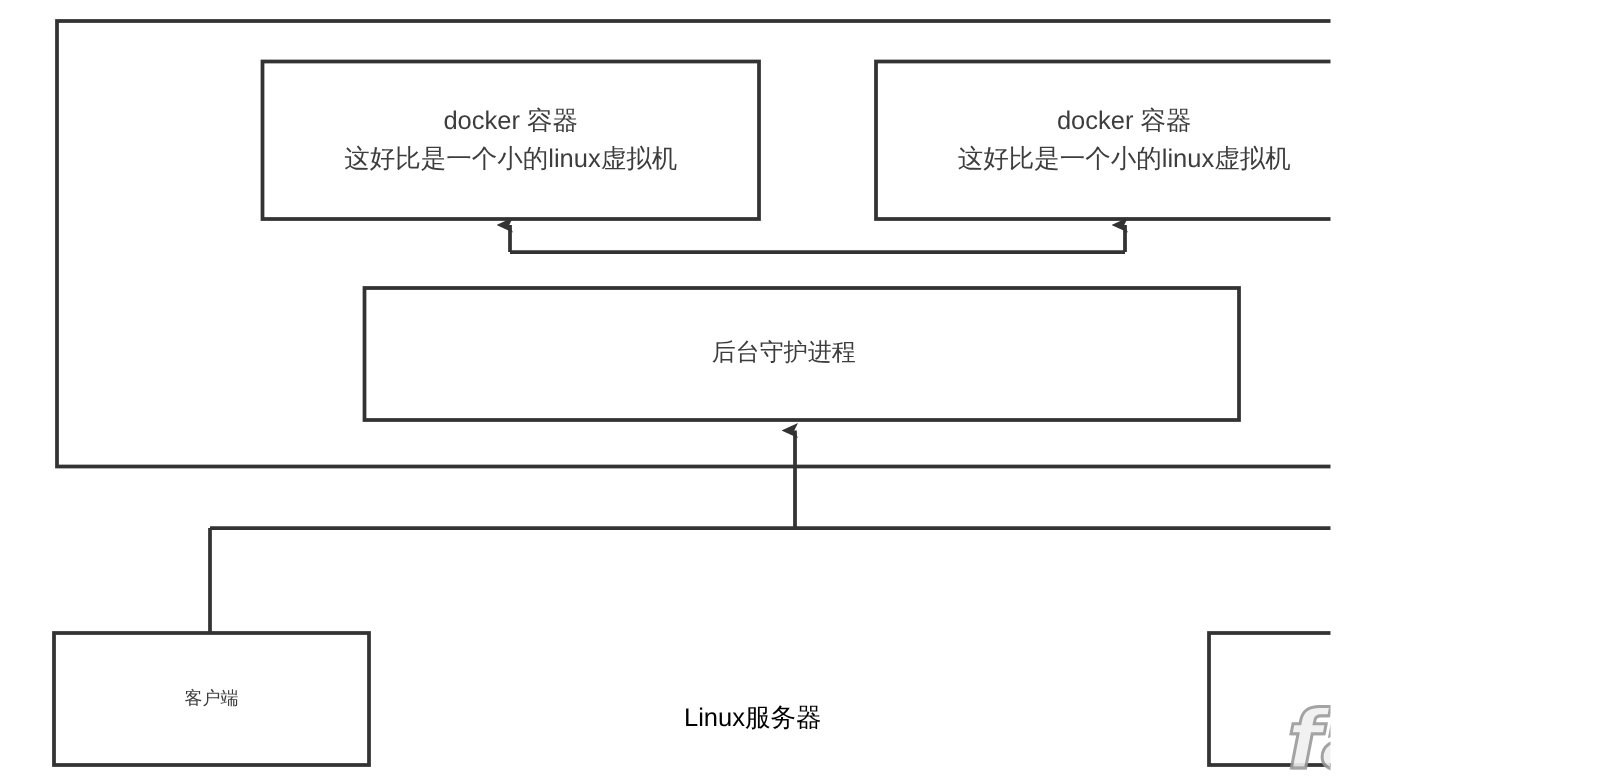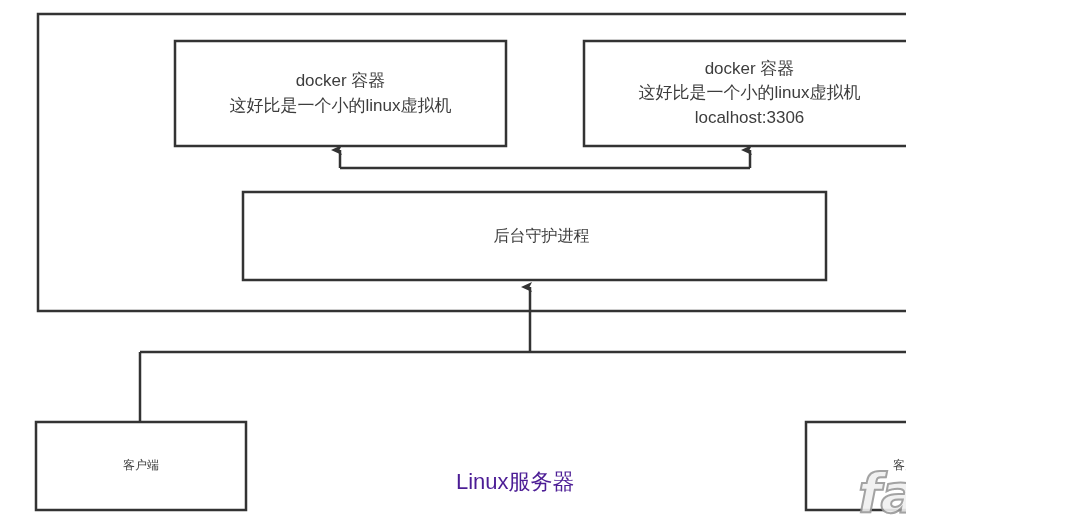--- a/index.html
+++ b/index.html
@@ -10,21 +10,20 @@
   body {
     font-family: "Liberation Sans", "DejaVu Sans", sans-serif;
     -webkit-font-smoothing: antialiased;
   }
   #canvas {
     position: relative;
     width: 887px;
     height: 520px;
     background: #ffffff;
     overflow: hidden;
-    padding-left: 19px;
   }
   .svg-layer {
     position: absolute;
     left: 0;
     top: 0;
     width: 1069px;
     height: 520px;
   }
   .box-label {
     position: absolute;
@@ -45,22 +44,22 @@
     font-size: 17px;
   }
   .daemon-label {
     font-size: 16px;
   }
   .client-label {
     font-size: 12px;
   }
   .server-caption {
     position: absolute;
-    font-size: 22px;
-    color: #4c1d95;
+    font-size: 17px;
+    color: #000000;
     white-space: nowrap;
   }
   .watermark {
     position: absolute;
     font-family: "DejaVu Sans", sans-serif;
     font-size: 54px;
     font-weight: bold;
     font-style: italic;
     letter-spacing: -1px;
     color: #f0f0f0;
@@ -111,24 +110,23 @@
   </svg>
 
   <div class="box-label container-box-label" style="left:175px; top:41px; width:331px; height:105px;">
     <span class="line">docker 容器</span>
     <span class="line">这好比是一个小的linux虚拟机</span>
   </div>
 
   <div class="box-label container-box-label" style="left:584px; top:41px; width:331px; height:105px;">
     <span class="line">docker 容器</span>
     <span class="line">这好比是一个小的linux虚拟机</span>
-    <span class="line">localhost:3306</span>
   </div>
 
-  <div class="box-label daemon-label" style="left:250px; top:192px; width:583px; height:88px;">
+  <div class="box-label daemon-label" style="left:231px; top:192px; width:583px; height:88px;">
     <span class="line">后台守护进程</span>
   </div>
 
   <div class="box-label client-label" style="left:36px; top:422px; width:210px; height:88px;">
     <span class="line">客户端</span>
   </div>
 
   <div class="box-label client-label" style="left:806px; top:422px; width:210px; height:88px;">
     <span class="line">客户端</span>
   </div>

